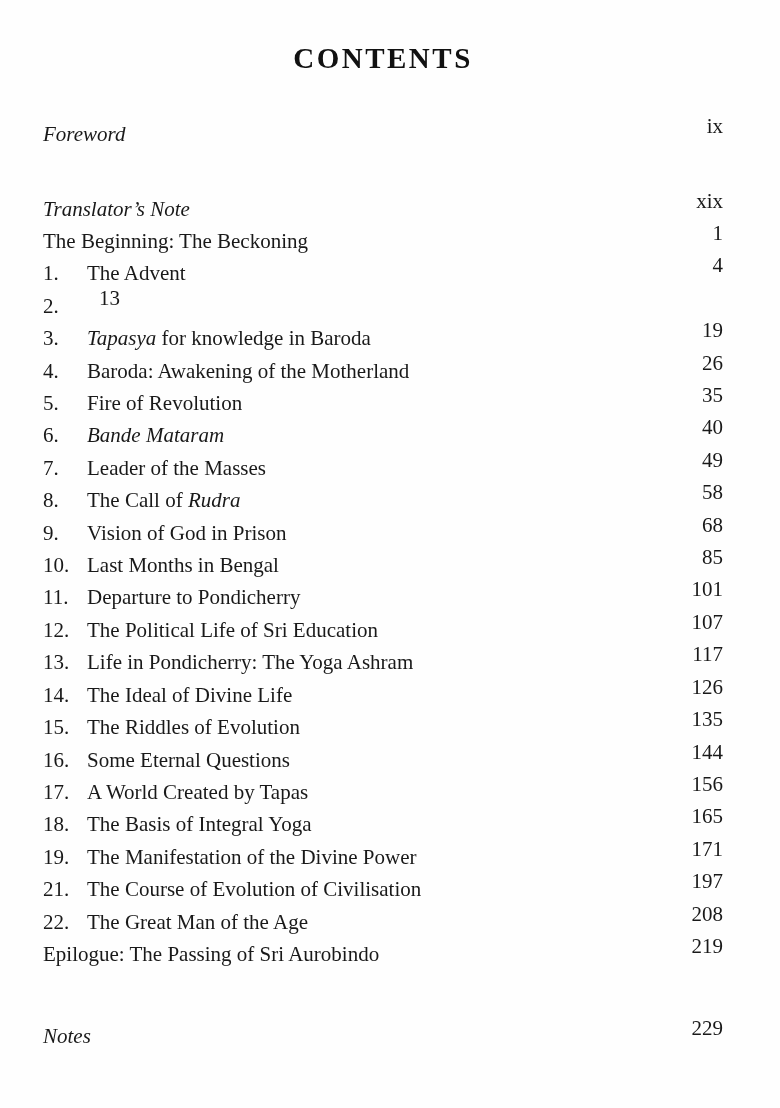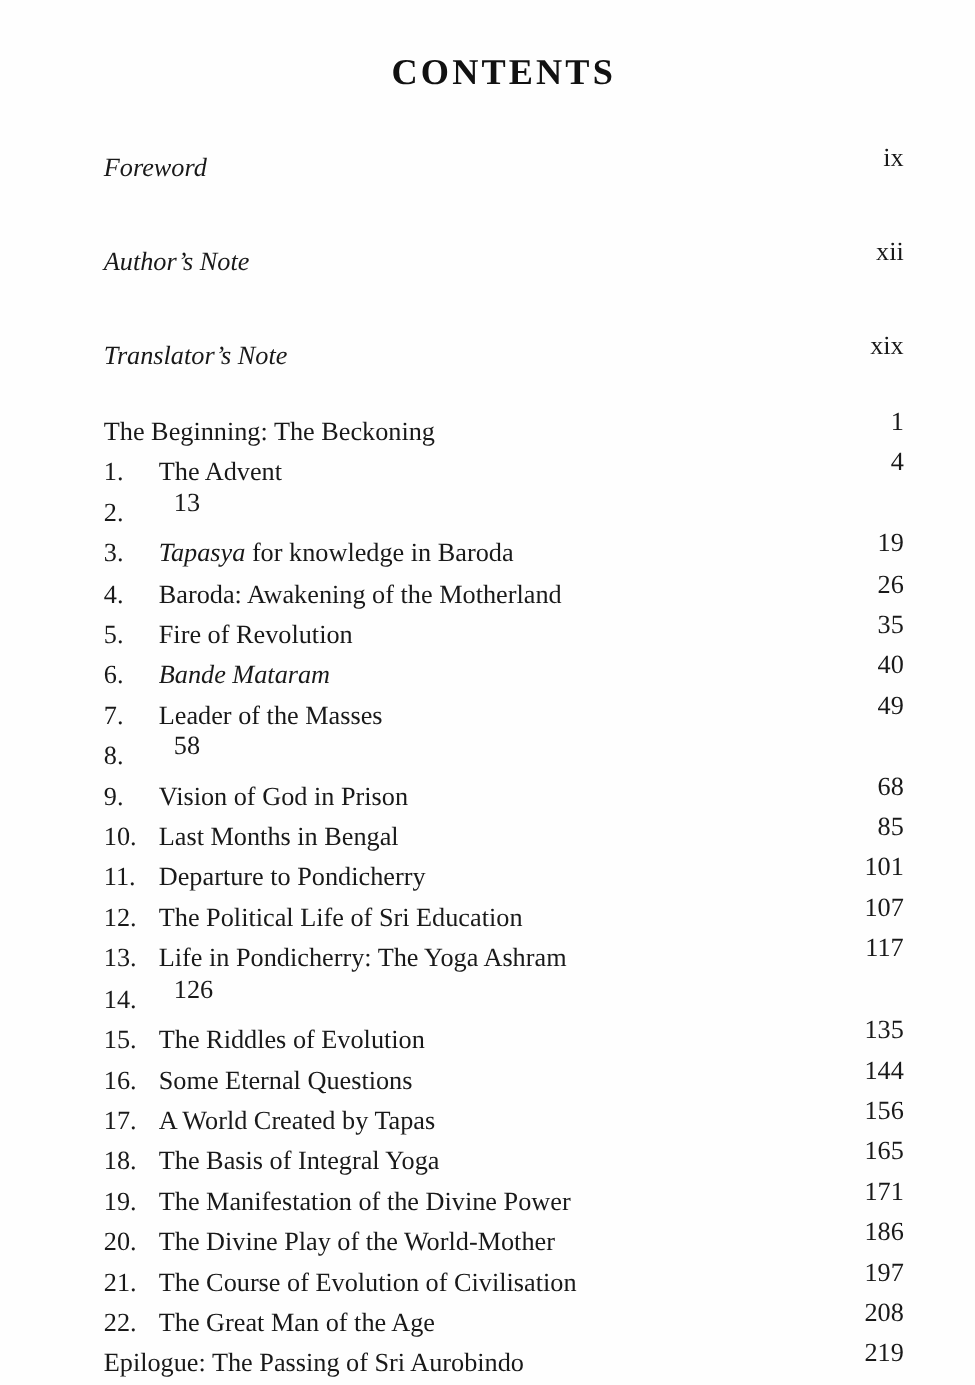--- a/index.html
+++ b/index.html
@@ -9,21 +9,21 @@
   }
   .page {
     position: relative;
     width: 780px;
     height: 1108px;
     margin: 0 auto;
     background: #fefefe;
     color: #191919;
     font-family: "Liberation Serif", "DejaVu Serif", serif;
     box-sizing: border-box;
-    padding: 42px 57px 0 83px;
+    padding: 42px 57px 0 43px;
     overflow: hidden;
   }
   .title {
     margin: 0 0 34px 0;
     text-align: center;
     font-size: 29px;
     font-weight: bold;
     letter-spacing: 2.5px;
     color: #111;
   }
@@ -45,37 +45,33 @@
   .toc-row .page-num {
     flex: 0 0 auto;
     margin-left: 12px;
     text-align: right;
     position: relative;
     top: -8px; 
   }
   .italic { font-style: italic; }
   .front .toc-row { line-height: 31px; margin-top: 44px; }
   .front .entry-title { font-style: italic; }
-  .main { margin-top: 29px; }
+  .main { }
   .back { margin-top: 50px; }
   .back .entry-title { font-style: italic; }
 </style>
 </head>
 <body>
 
 <div class="page">
   <h1 class="title">CONTENTS</h1>
   <div class="toc front" id="front-matter">
       <div class="toc-row">
         <span class="entry-title"><span>Foreword</span></span>
         <span class="page-num">ix</span>
-      </div>
-      <div class="toc-row">
-        <span class="entry-title"><span>Author’s Note</span></span>
-        <span class="page-num">xii</span>
       </div>
       <div class="toc-row">
         <span class="entry-title"><span>Translator’s Note</span></span>
         <span class="page-num">xix</span>
       </div>
     </div>
   <div class="toc main" id="main-entries">
       <div class="toc-row">
         <span class="entry-title"><span>The Beginning: The Beckoning</span></span>
         <span class="page-num">1</span>
@@ -109,20 +105,21 @@
         <span class="entry-title"><span class="italic">Bande Mataram</span></span>
         <span class="page-num">40</span>
       </div>
       <div class="toc-row">
         <span class="num">7.</span>
         <span class="entry-title"><span>Leader of the Masses</span></span>
         <span class="page-num">49</span>
       </div>
       <div class="toc-row">
         <span class="num">8.</span>
+        <span class="entry-title"><span>The Call of </span><span class="italic">Rudra</span></span>
         <span class="page-num">58</span>
       </div>
       <div class="toc-row">
         <span class="num">9.</span>
         <span class="entry-title"><span>Vision of God in Prison</span></span>
         <span class="page-num">68</span>
       </div>
       <div class="toc-row">
         <span class="num">10.</span>
         <span class="entry-title"><span>Last Months in Bengal</span></span>
@@ -138,20 +135,21 @@
         <span class="entry-title"><span>The Political Life of Sri Education</span></span>
         <span class="page-num">107</span>
       </div>
       <div class="toc-row">
         <span class="num">13.</span>
         <span class="entry-title"><span>Life in Pondicherry: The Yoga Ashram</span></span>
         <span class="page-num">117</span>
       </div>
       <div class="toc-row">
         <span class="num">14.</span>
+        <span class="entry-title"><span>The Ideal of Divine Life</span></span>
         <span class="page-num">126</span>
       </div>
       <div class="toc-row">
         <span class="num">15.</span>
         <span class="entry-title"><span>The Riddles of Evolution</span></span>
         <span class="page-num">135</span>
       </div>
       <div class="toc-row">
         <span class="num">16.</span>
         <span class="entry-title"><span>Some Eternal Questions</span></span>
@@ -166,25 +164,20 @@
         <span class="num">18.</span>
         <span class="entry-title"><span>The Basis of Integral Yoga</span></span>
         <span class="page-num">165</span>
       </div>
       <div class="toc-row">
         <span class="num">19.</span>
         <span class="entry-title"><span>The Manifestation of the Divine Power</span></span>
         <span class="page-num">171</span>
       </div>
       <div class="toc-row">
-        <span class="num">20.</span>
-        <span class="entry-title"><span>The Divine Play of the World-Mother</span></span>
-        <span class="page-num">186</span>
-      </div>
-      <div class="toc-row">
         <span class="num">21.</span>
         <span class="entry-title"><span>The Course of Evolution of Civilisation</span></span>
         <span class="page-num">197</span>
       </div>
       <div class="toc-row">
         <span class="num">22.</span>
         <span class="entry-title"><span>The Great Man of the Age</span></span>
         <span class="page-num">208</span>
       </div>
       <div class="toc-row">

